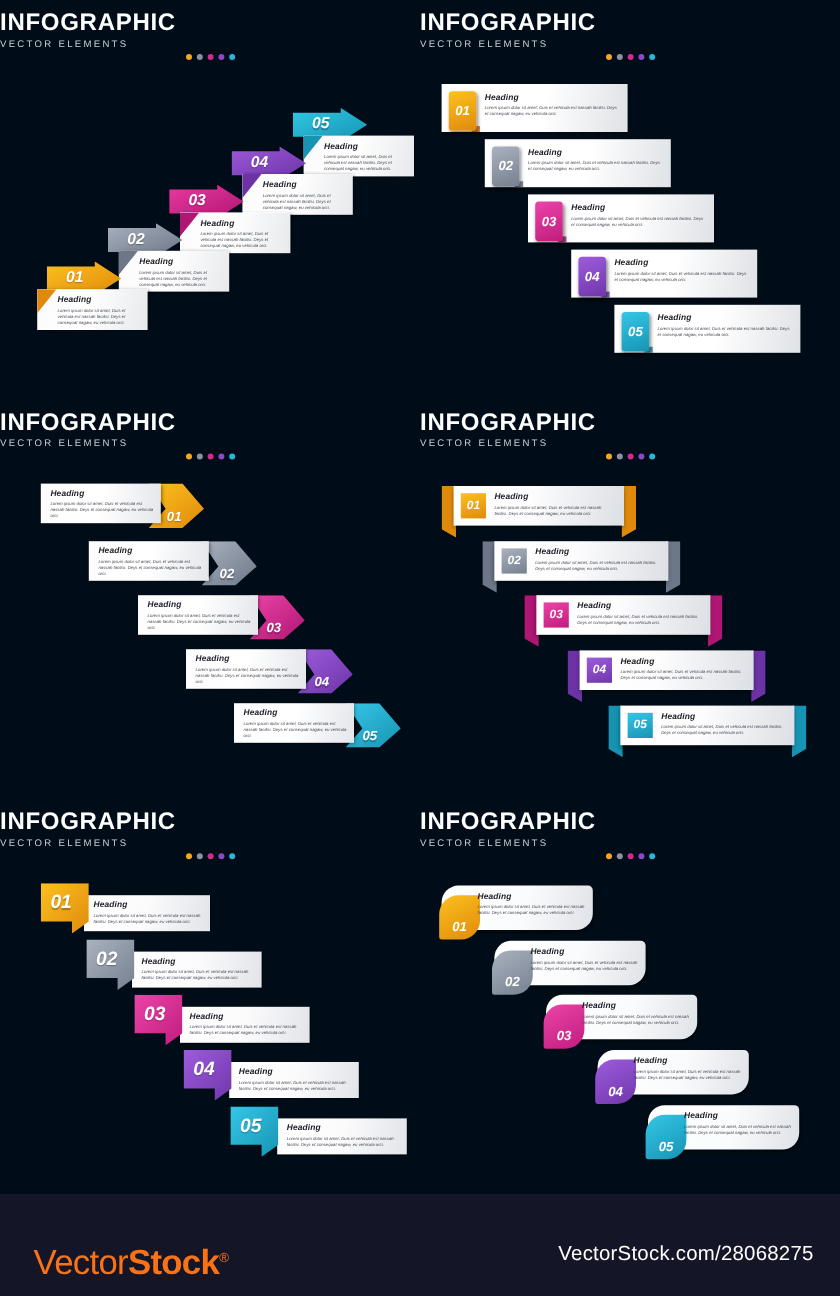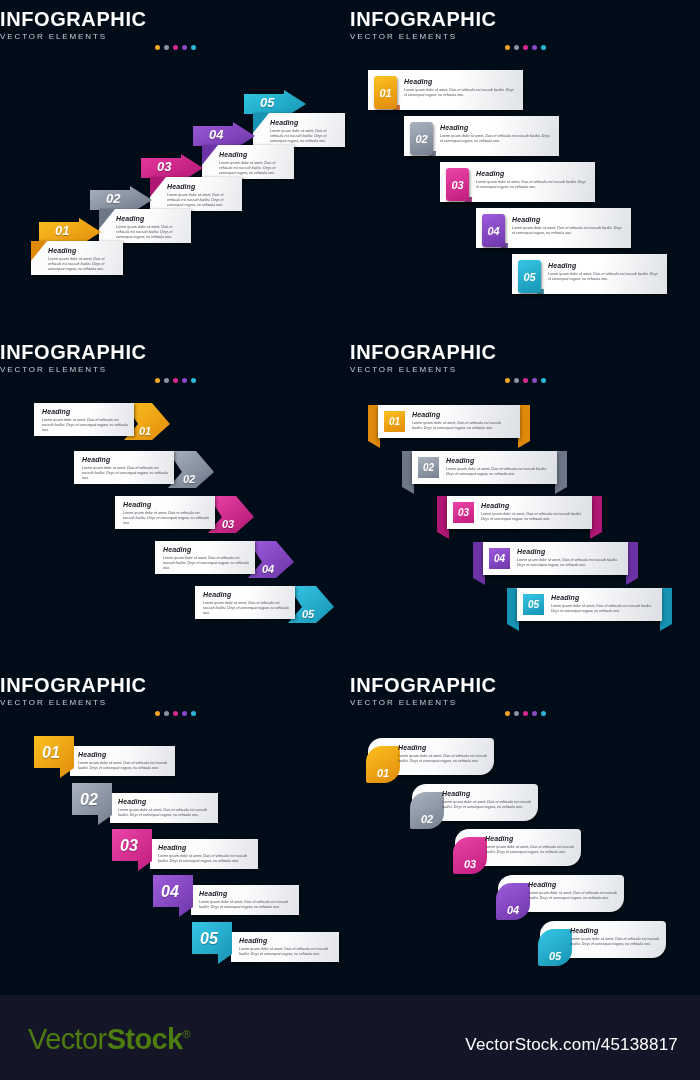--- a/index.html
+++ b/index.html
@@ -129,22 +129,22 @@
     position: absolute; color: #ffffff; font-weight: bold; font-style: italic;
     text-shadow: 0 1px 1px rgba(0,0,0,.3);
   }
 
   
   .footer {
     position: absolute; left: 0; top: 995px; width: 700px; height: 85px;
     background: #151528;
   }
   .vs-logo {
-    position: absolute; left: 28px; top: 28px;
-    color: #4d7c0f; font-size: 29px; letter-spacing: -.6px;
+    position: absolute; left: 28px; top: 42px;
+    color: #f97316; font-size: 29px; letter-spacing: -.6px;
   }
   .vs-logo .lt { font-weight: 300; }
   .vs-logo .bd { font-weight: bold; }
   .vs-logo .reg { font-size: 11px; vertical-align: super; font-weight: normal; }
   .vs-url {
     position: absolute; right: 22px; top: 40px;
     color: #ffffff; font-size: 17px; letter-spacing: .2px;
   }
 </style>
 </head>
@@ -704,16 +704,16 @@
         <div class="heading">Heading</div>
         <div class="body">Lorem ipsum dolor sit amet, Duis et vehicula est nassah facilisi. Deys et consequat nagaw, eu vehicula orci.</div>
       </div>
     </div>
   </div>
 
   <div class="footer">
     <div class="vs-logo">
       <span class="lt">Vector</span><span class="bd">Stock</span><span class="reg">®</span>
     </div>
-    <div class="vs-url">VectorStock.com/45138817</div>
+    <div class="vs-url">VectorStock.com/28068275</div>
   </div>
 
 </div>
 
 </body></html>

